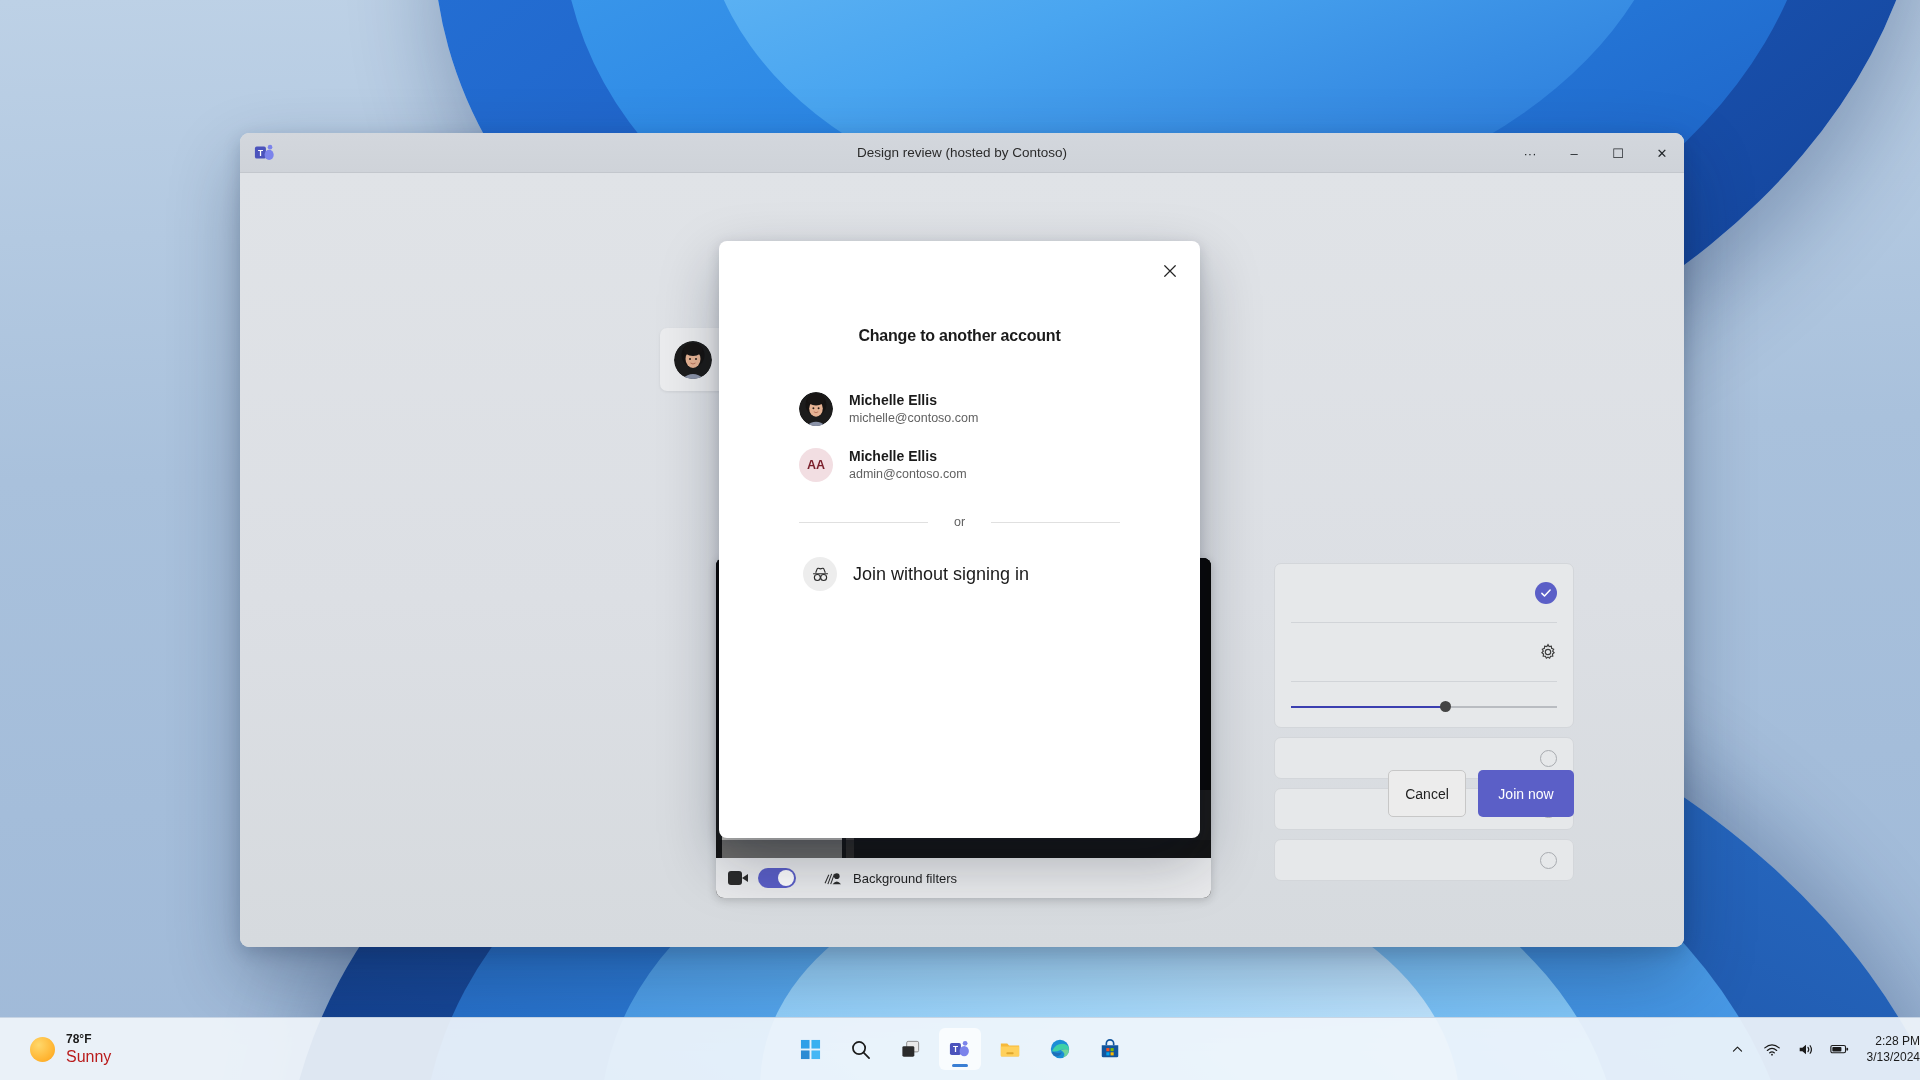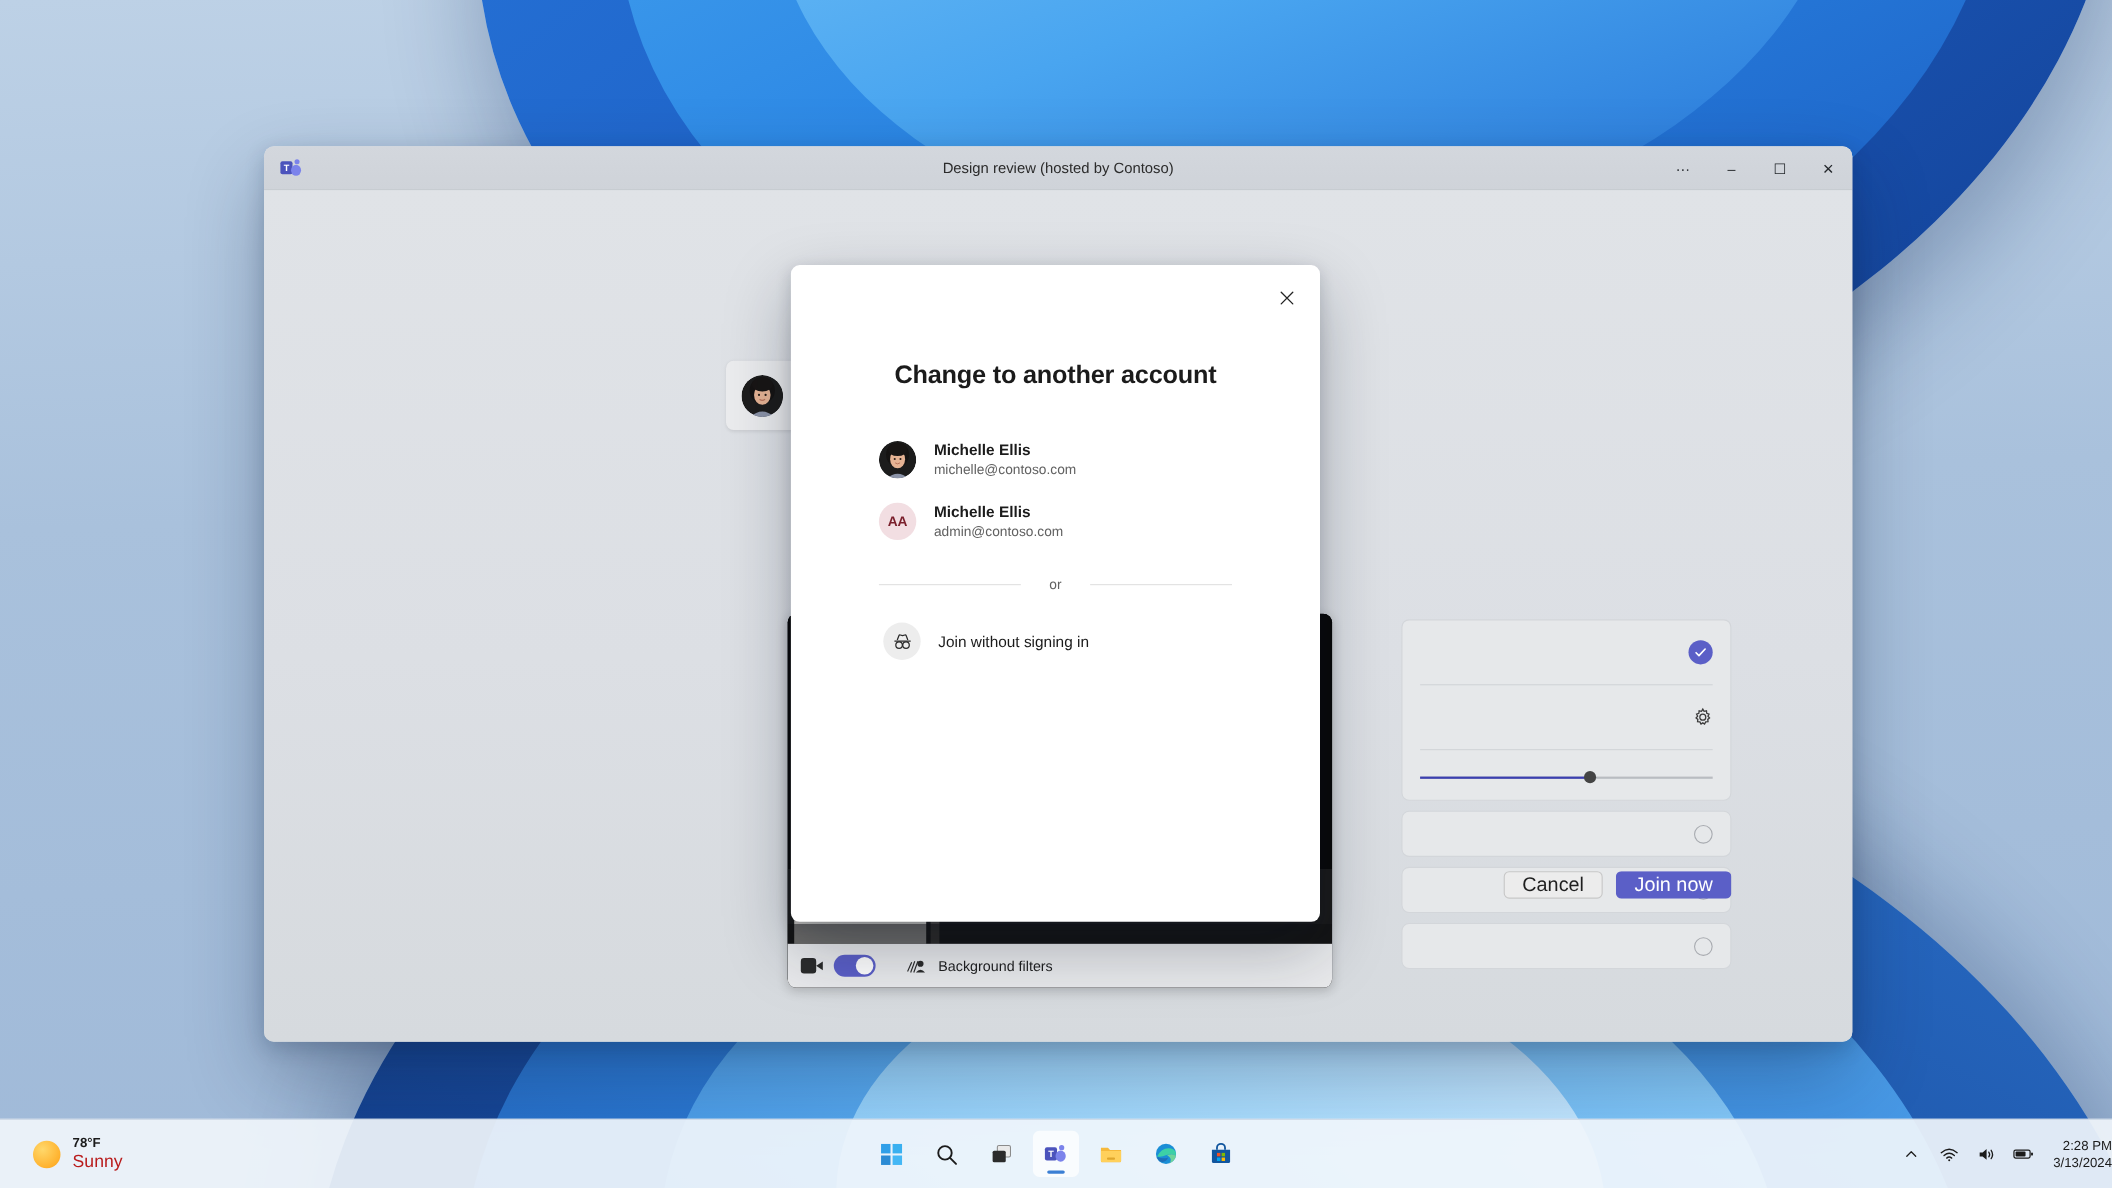--- a/index.html
+++ b/index.html
@@ -146,41 +146,41 @@
   .slider-fill{ position:absolute; left:0; top:0; height:2px; width:58%; background:#3b3fb0; }
   .slider-thumb{ position:absolute; left:56%; top:-5px; width:11px; height:11px; border-radius:50%; background:#444; }
   .radio-row{ height:40px; display:flex; align-items:center; justify-content:flex-end; padding:0 16px; }
   .radio{ width:17px; height:17px; border-radius:50%; border:1.5px solid #a8abb0; }
 
   
   #teams-footer{
     position:absolute; right:110px; bottom:130px; display:flex; gap:12px;
   }
   .btn{
-    height:25px; min-width:78px; border-radius:5px; font-size:18px;
+    height:47px; min-width:78px; border-radius:5px; font-size:14px;
     display:flex; align-items:center; justify-content:center; cursor:pointer;
     border:1px solid transparent; padding:0 16px;
   }
   #btn-cancel{ background:#ececec; border-color:#c7c7c7; color:#1f1f1f; }
   #btn-join{ background:#5b5fc7; color:#fff; min-width:96px; }
 
   
   #modal{
     position:absolute; left:719px; top:241px; width:481px; height:597px;
     background:#fff; border-radius:8px;
     box-shadow:0 24px 60px rgba(10,20,40,.28), 0 4px 14px rgba(10,20,40,.16);
   }
   #modal-close{
     position:absolute; right:14px; top:14px; width:32px; height:32px;
     display:flex; align-items:center; justify-content:center;
     font-size:17px; color:#242424; cursor:pointer; border-radius:4px;
   }
   #modal-title{
     margin-top:86px; text-align:center;
-    font-size:23px; font-weight:700; color:#1b1b1b; letter-spacing:-.2px;
+    font-size:16px; font-weight:700; color:#1b1b1b; letter-spacing:-.2px;
   }
   #acct-list{ margin-top:36px; padding:0 80px; }
   .acct{
     display:flex; align-items:center; gap:16px; height:56px; cursor:pointer;
     border-radius:5px; padding:0 4px; margin:0 -4px;
   }
   .acct .av{ width:34px; height:34px; border-radius:50%; flex:0 0 34px; overflow:hidden; position:relative; }
   .acct .nm{ font-size:14px; font-weight:700; color:#1b1b1b; line-height:1.3; }
   .acct .em{ font-size:12.5px; color:#616161; line-height:1.35; }
   .av-initials{
@@ -191,21 +191,21 @@
   .add-label{ font-size:14px; color:#5b5fc7; font-weight:400; }
   #divider{
     margin:22px 80px 0; display:flex; align-items:center; gap:26px;
     color:#616161; font-size:12.5px;
   }
   #divider .ln{ flex:1; height:1px; background:#e0e0e0; }
   #guest-row{ margin:22px 80px 0; display:flex; align-items:center; gap:16px; height:46px; cursor:pointer;
     border-radius:5px; padding:0 4px; }
   .av-guest{ width:34px; height:34px; border-radius:50%; background:#ededed;
     display:flex; align-items:center; justify-content:center; flex:0 0 34px; }
-  #guest-label{ font-size:14px; color:#1b1b1b; }
+  #guest-label{ font-size:18px; color:#1b1b1b; }
 
   
   #taskbar{
     position:absolute; left:0; bottom:0; width:1920px; height:63px;
     background:rgba(240,245,251,.92);
     border-top:1px solid rgba(190,205,222,.8);
     display:flex; align-items:center;
   }
   #weather{ display:flex; align-items:center; gap:11px; margin-left:22px; padding:4px 8px; border-radius:5px; cursor:pointer; }
   #sun{ width:25px; height:25px; border-radius:50%;

